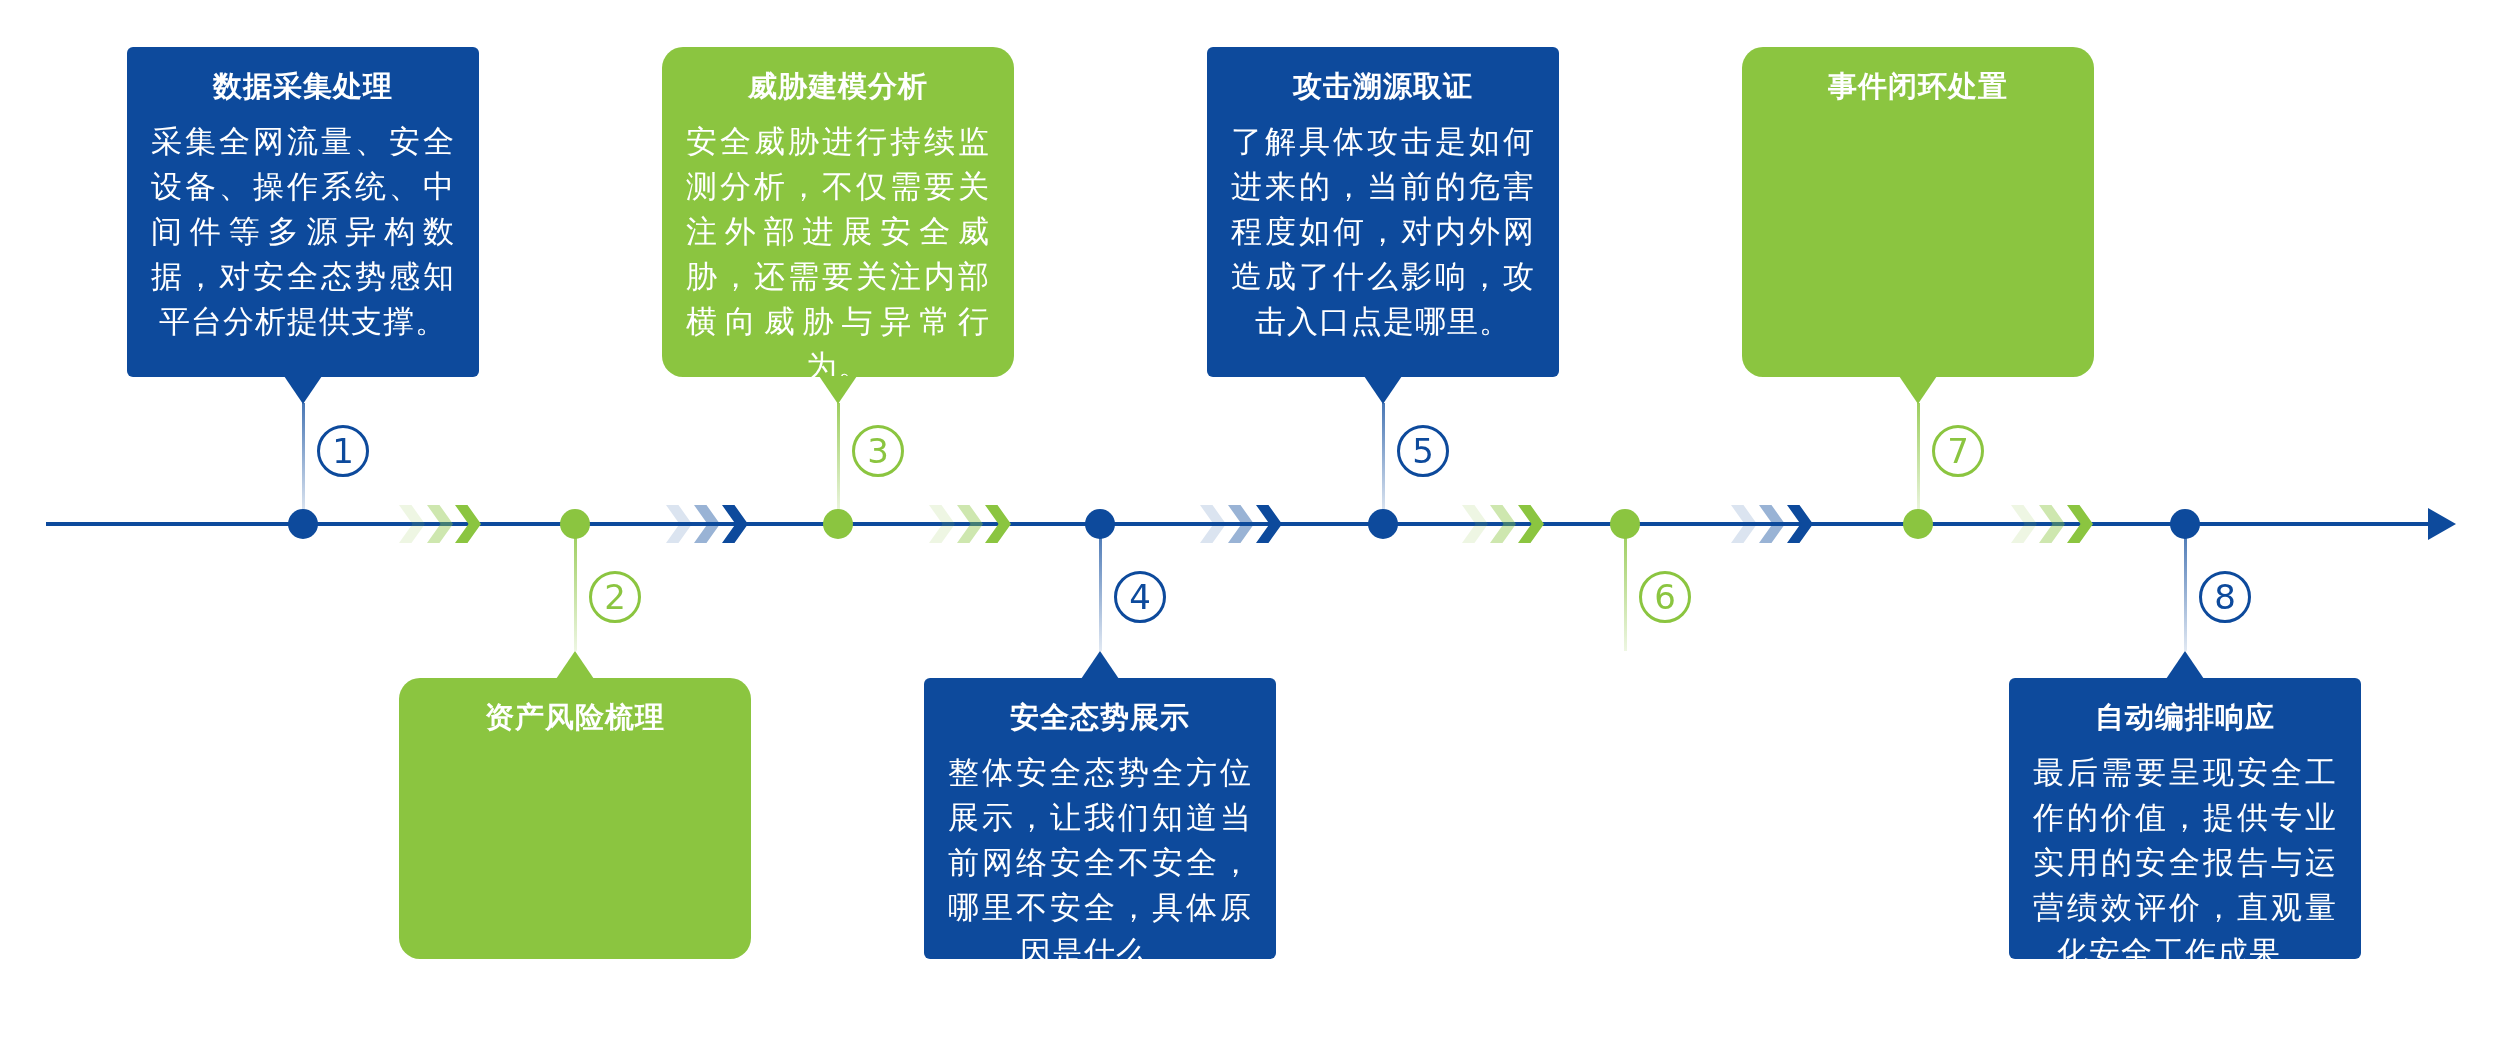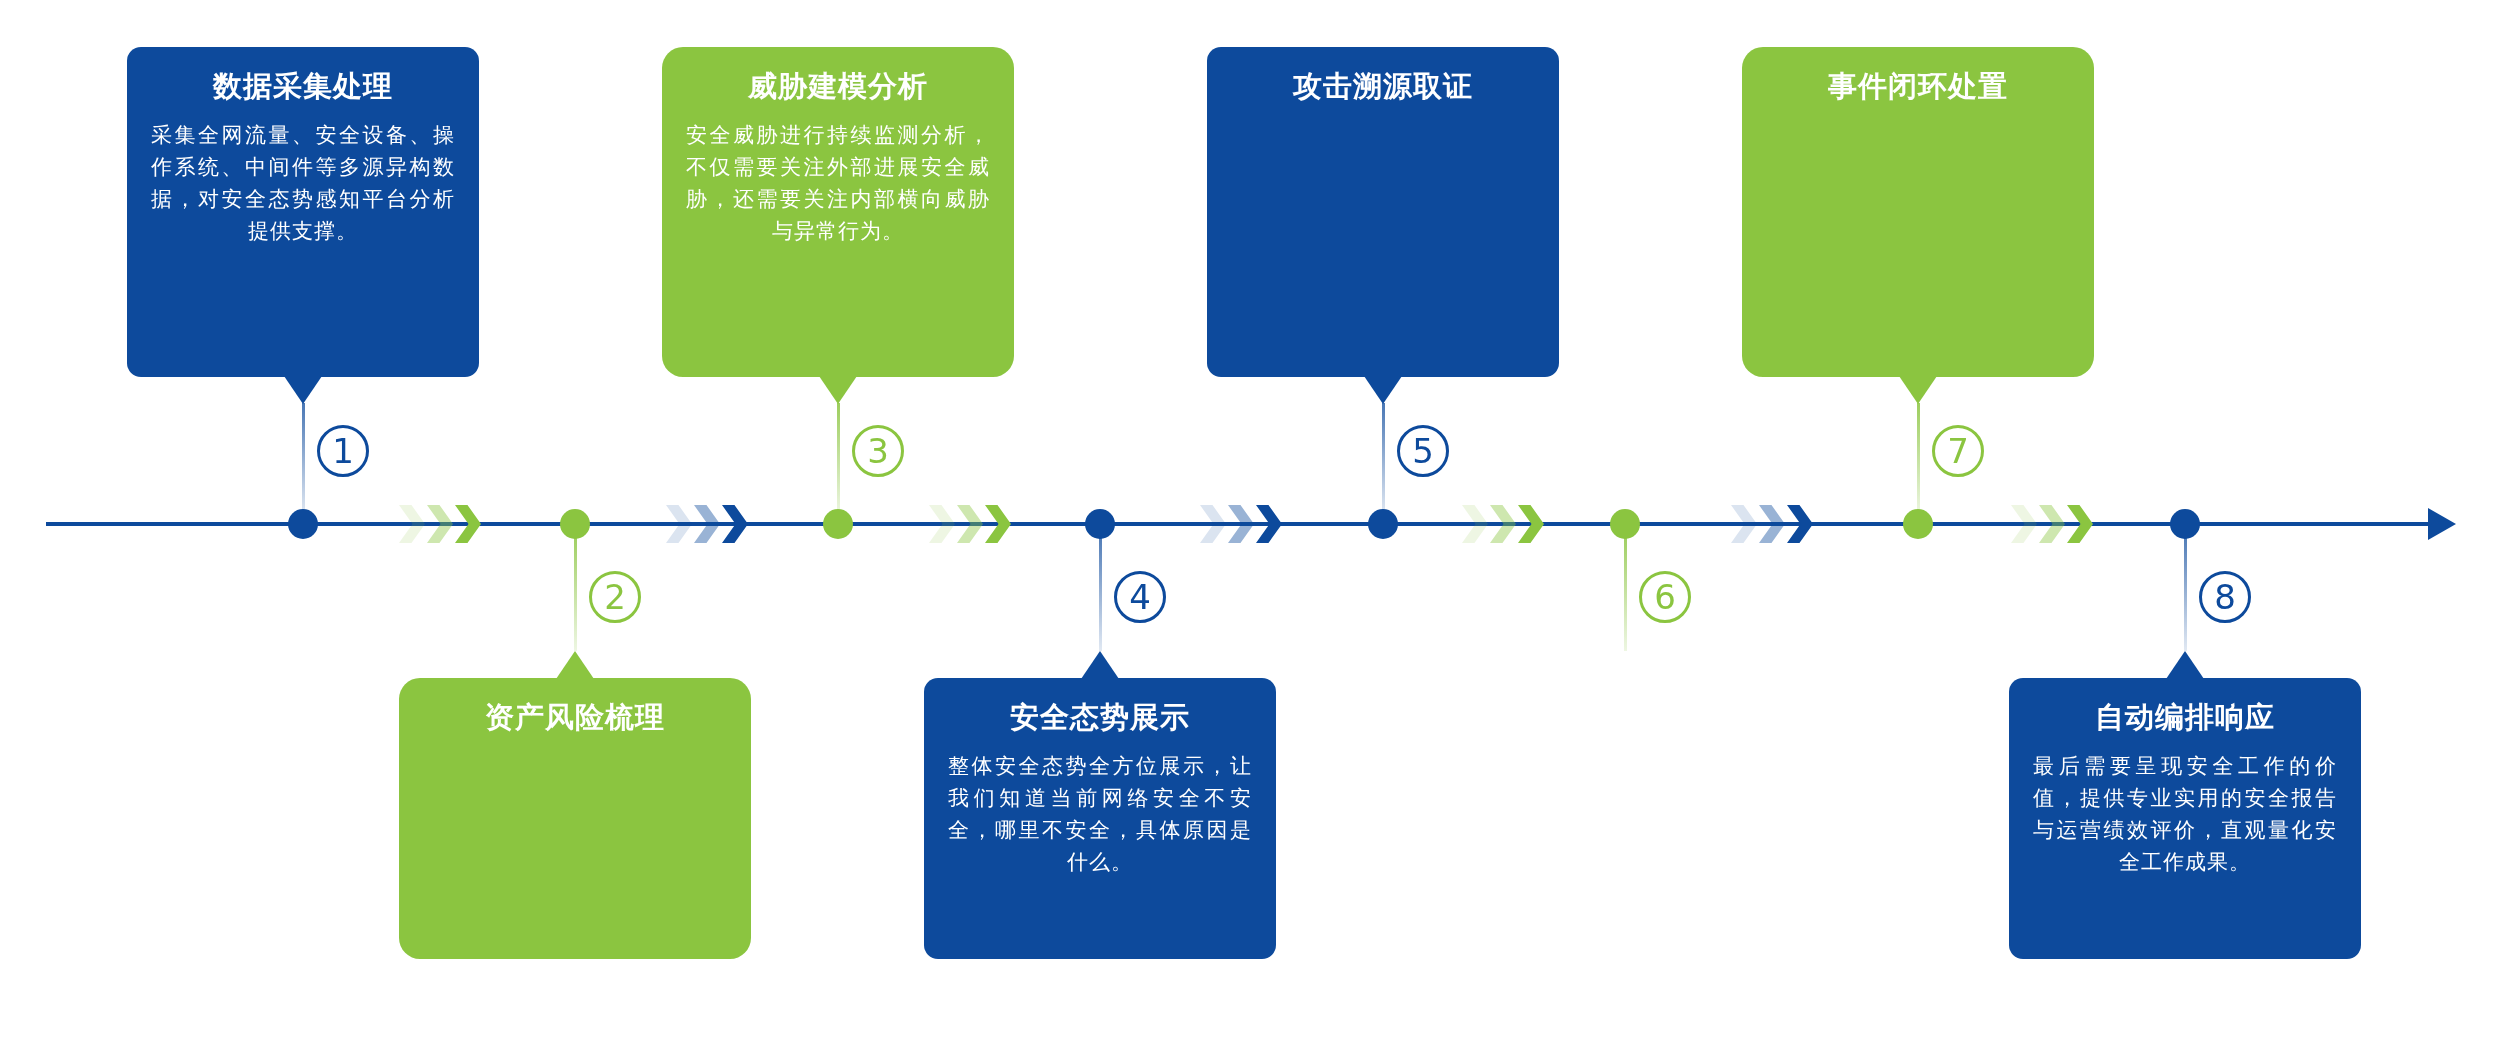--- a/index.html
+++ b/index.html
@@ -85,21 +85,21 @@
   .num-circle.green { border: 3px solid var(--green); color: var(--green); }
 
   
   .card {
     position: absolute;
     width: 352px;
     border-radius: 14px;
     color: #ffffff;
     padding: 20px 24px 14px 24px;
   }
-  .card.blue  { background: var(--blue); }
+  .card.blue  { background: var(--blue); border-radius: 6px; }
   .card.green { background: var(--green); border-radius: 21px; }
   .card.above { top: 47px;  height: 330px; }
   .card.below { top: 678px; height: 281px; }
   .pointer {
     position: absolute;
     left: 50%;
     transform: translateX(-50%);
     width: 0; height: 0;
     border-left: 19px solid transparent;
     border-right: 19px solid transparent;
@@ -110,22 +110,22 @@
   .card.green .pointer { border-top-color: var(--green); border-bottom-color: var(--green); }
 
   .card-title {
     text-align: center;
     font-size: 29px;
     font-weight: 700;
     margin-bottom: 12px;
     letter-spacing: 1px;
   }
   .card-body {
-    font-size: 21px;
-    line-height: 32px;
+    font-size: 31px;
+    line-height: 45px;
     text-align: justify;
     text-align-last: center;
     letter-spacing: 1px;
   }
 </style>
 </head>
 <body>
 
 <div class="stage">
 
@@ -198,20 +198,21 @@
     <div class="card-title">安全态势展示</div>
     <div class="card-body">整体安全态势全方位展示，让我们知道当前网络安全不安全，哪里不安全，具体原因是什么。</div>
     <div class="pointer"></div>
   </div>
   <div class="connector below blue" style="left:1099px"></div>
   <div class="num-circle blue" style="left:1114px; top:571px">4</div>
   <div class="dot blue" style="left:1085px"></div>
 
   <div class="card above blue" style="left:1207px">
     <div class="card-title">攻击溯源取证</div>
+    <div class="card-body">了解具体攻击是如何进来的，当前的危害程度如何，对内外网造成了什么影响，攻击入口点是哪里。</div>
     <div class="pointer"></div>
   </div>
   <div class="connector above blue" style="left:1382px"></div>
   <div class="num-circle blue" style="left:1397px; top:425px">5</div>
   <div class="dot blue" style="left:1368px"></div>
 
   <div class="connector below green" style="left:1624px"></div>
   <div class="num-circle green" style="left:1639px; top:571px">6</div>
   <div class="dot green" style="left:1610px"></div>
 

